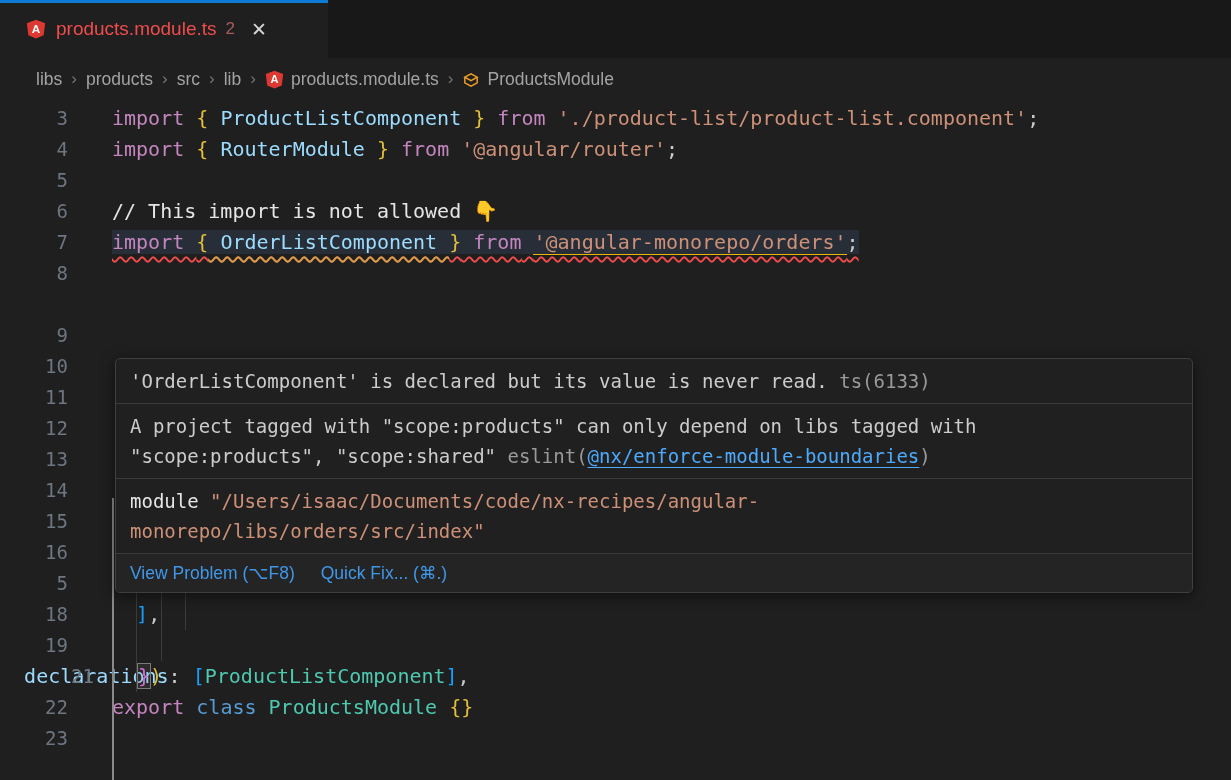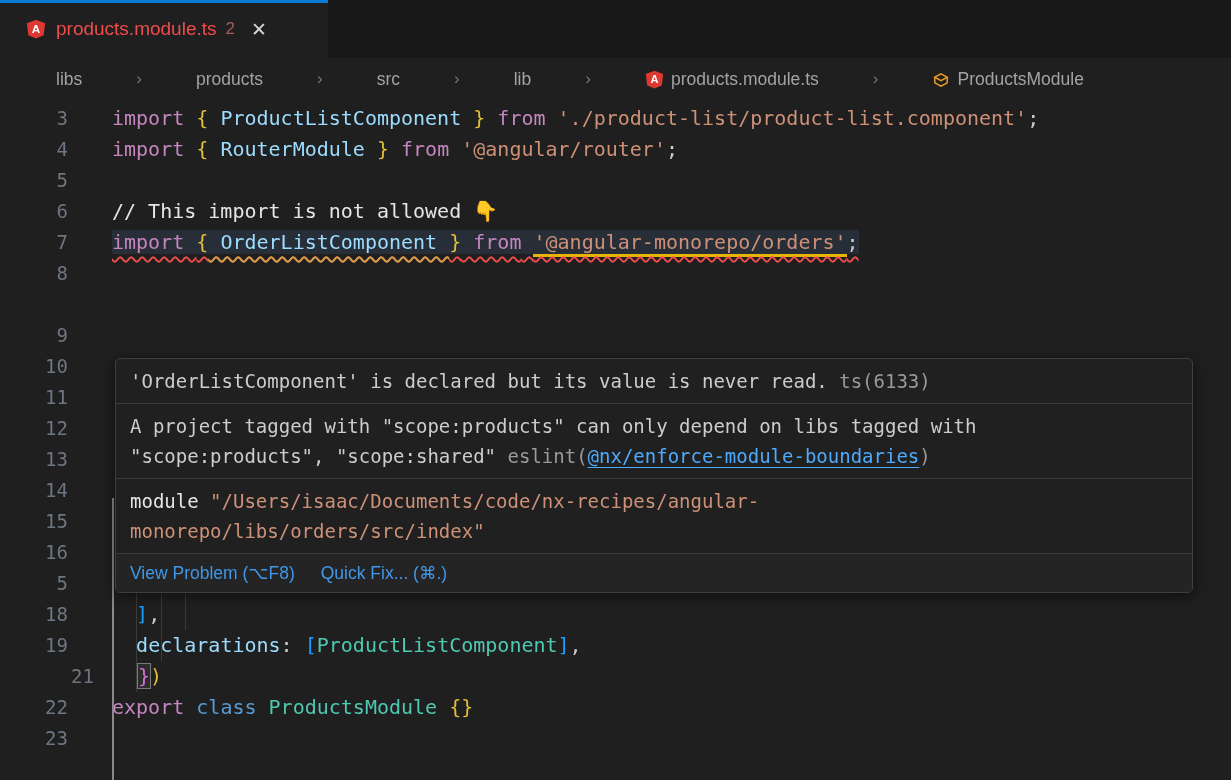--- a/index.html
+++ b/index.html
@@ -11,42 +11,42 @@
   .tab{position:absolute;top:0;left:0;width:328px;height:58px;background:#1f1f1f;
        display:flex;align-items:center;padding-left:26px;box-sizing:border-box;
        font-family:"Liberation Sans",sans-serif;}
   .tab-accent{position:absolute;top:0;left:0;width:328px;height:3px;background:#0c7bd6;}
   .tab-label{color:#f14c4c;font-size:19px;margin-left:10px;}
   .tab-badge{color:#a85b5b;font-size:17px;margin-left:9px;}
   .tab-close{color:#d4d4d4;font-size:19px;margin-left:16px;cursor:pointer;}
 
   
   .crumbs{position:absolute;top:58px;left:0;width:100%;height:42px;display:flex;align-items:center;
-          padding-left:56px;box-sizing:border-box;font-family:"Liberation Sans",sans-serif;
-          font-size:17.5px;color:#a3a3a3;gap:45px;}
+          padding-left:36px;box-sizing:border-box;font-family:"Liberation Sans",sans-serif;
+          font-size:17.5px;color:#a3a3a3;}
   .crumb{display:flex;align-items:center;gap:7px;cursor:pointer;}
   .crumb-sep{color:#767676;margin:0 9px;font-size:17px;}
 
   
   .editor{position:absolute;top:100px;left:0;width:100%;height:680px;padding-top:3px;}
   .row{position:relative;display:flex;font-size:20px;line-height:31px;}
   .row.current{background:linear-gradient(to right,transparent 112px,rgba(255,255,255,0.05) 112px);}
   .gutter{flex:none;width:112px;box-sizing:border-box;text-align:right;padding-right:44px;
           color:#6e7681;font-size:19px;}
   .row.current .gutter{color:#dcdcdc;}
   .code{white-space:pre;}
 
   .kw{color:#C586C0}.kwb{color:#569CD6}.imp{color:#9CDCFE}.typ{color:#4EC9B0}
   .str{color:#CE9178}.com{color:#e5e5e5}.fg{color:#cccccc}
   .bg1{color:#E2C03A}.bg2{color:#D670D6}.bg3{color:#179FFF}
 
   .errline{background:rgba(86,125,180,0.16);
            text-decoration:underline wavy #f14c4c 2px;text-underline-offset:7px;}
   .seg.warn{text-decoration:underline wavy #cf9f4a 2px;text-underline-offset:7px;}
-  .seg.link{border-bottom:3px solid #eab308;}
+  .seg.link{border-bottom:1px solid #eab308;}
   .seg.match{outline:1px solid #7a7a7a;background:rgba(120,120,120,0.15);}
 
   .blame{position:absolute;left:615px;top:0;color:#6d6d6d;font-size:19px;line-height:31px;}
   .cursor{position:absolute;left:112px;top:1px;width:3px;height:29px;background:#e0e0e0;z-index:2;}
   .guide{position:absolute;width:1px;background:#3b3b3b;z-index:1;}
   .guide.active{width:2px;background:#8a8a8a;}
 
   
   .hover{position:absolute;left:115px;top:258px;width:1078px;box-sizing:border-box;z-index:5;
          background:#202021;border:1px solid #3f3f3f;border-radius:5px;
@@ -170,21 +170,21 @@
           <div class="code"><span><span class="seg fg">      </span><span class="seg bg3">}</span><span class="seg fg">,</span></span></div>
         </div>
         <div class="row" style="height: 31px;">
           <div class="gutter">5</div>
           <div class="code"><span><span class="seg fg">    </span><span class="seg bg2">]</span><span class="seg bg1">)</span><span class="seg fg">,</span></span></div>
         </div>
         <div class="row" style="height: 31px;">
           <div class="gutter">18</div>
           <div class="code"><span><span class="seg fg">  </span><span class="seg bg3">]</span><span class="seg fg">,</span></span></div>
         </div>
-        <div class="row" style="height: 31px;">
+        <div class="row" style="height: 31px; flex-direction: column;">
           <div class="gutter">19</div>
           <div class="code"><span><span class="seg fg">  </span><span class="seg imp">declarations</span><span class="seg fg">: </span><span class="seg bg3">[</span><span class="seg typ">ProductListComponent</span><span class="seg bg3">]</span><span class="seg fg">,</span></span></div>
         </div>
         <div class="row" style="height: 31px; padding-left: 26px;">
           <div class="gutter">21</div>
           <div class="code"><span><span class="seg bg2 match">}</span><span class="seg bg1">)</span></span></div>
         </div>
         <div class="row" style="height: 31px;">
           <div class="gutter">22</div>
           <div class="code"><span><span class="seg kw">export </span><span class="seg kwb">class </span><span class="seg typ">ProductsModule</span><span class="seg fg"> </span><span class="seg bg1">{}</span></span></div>

